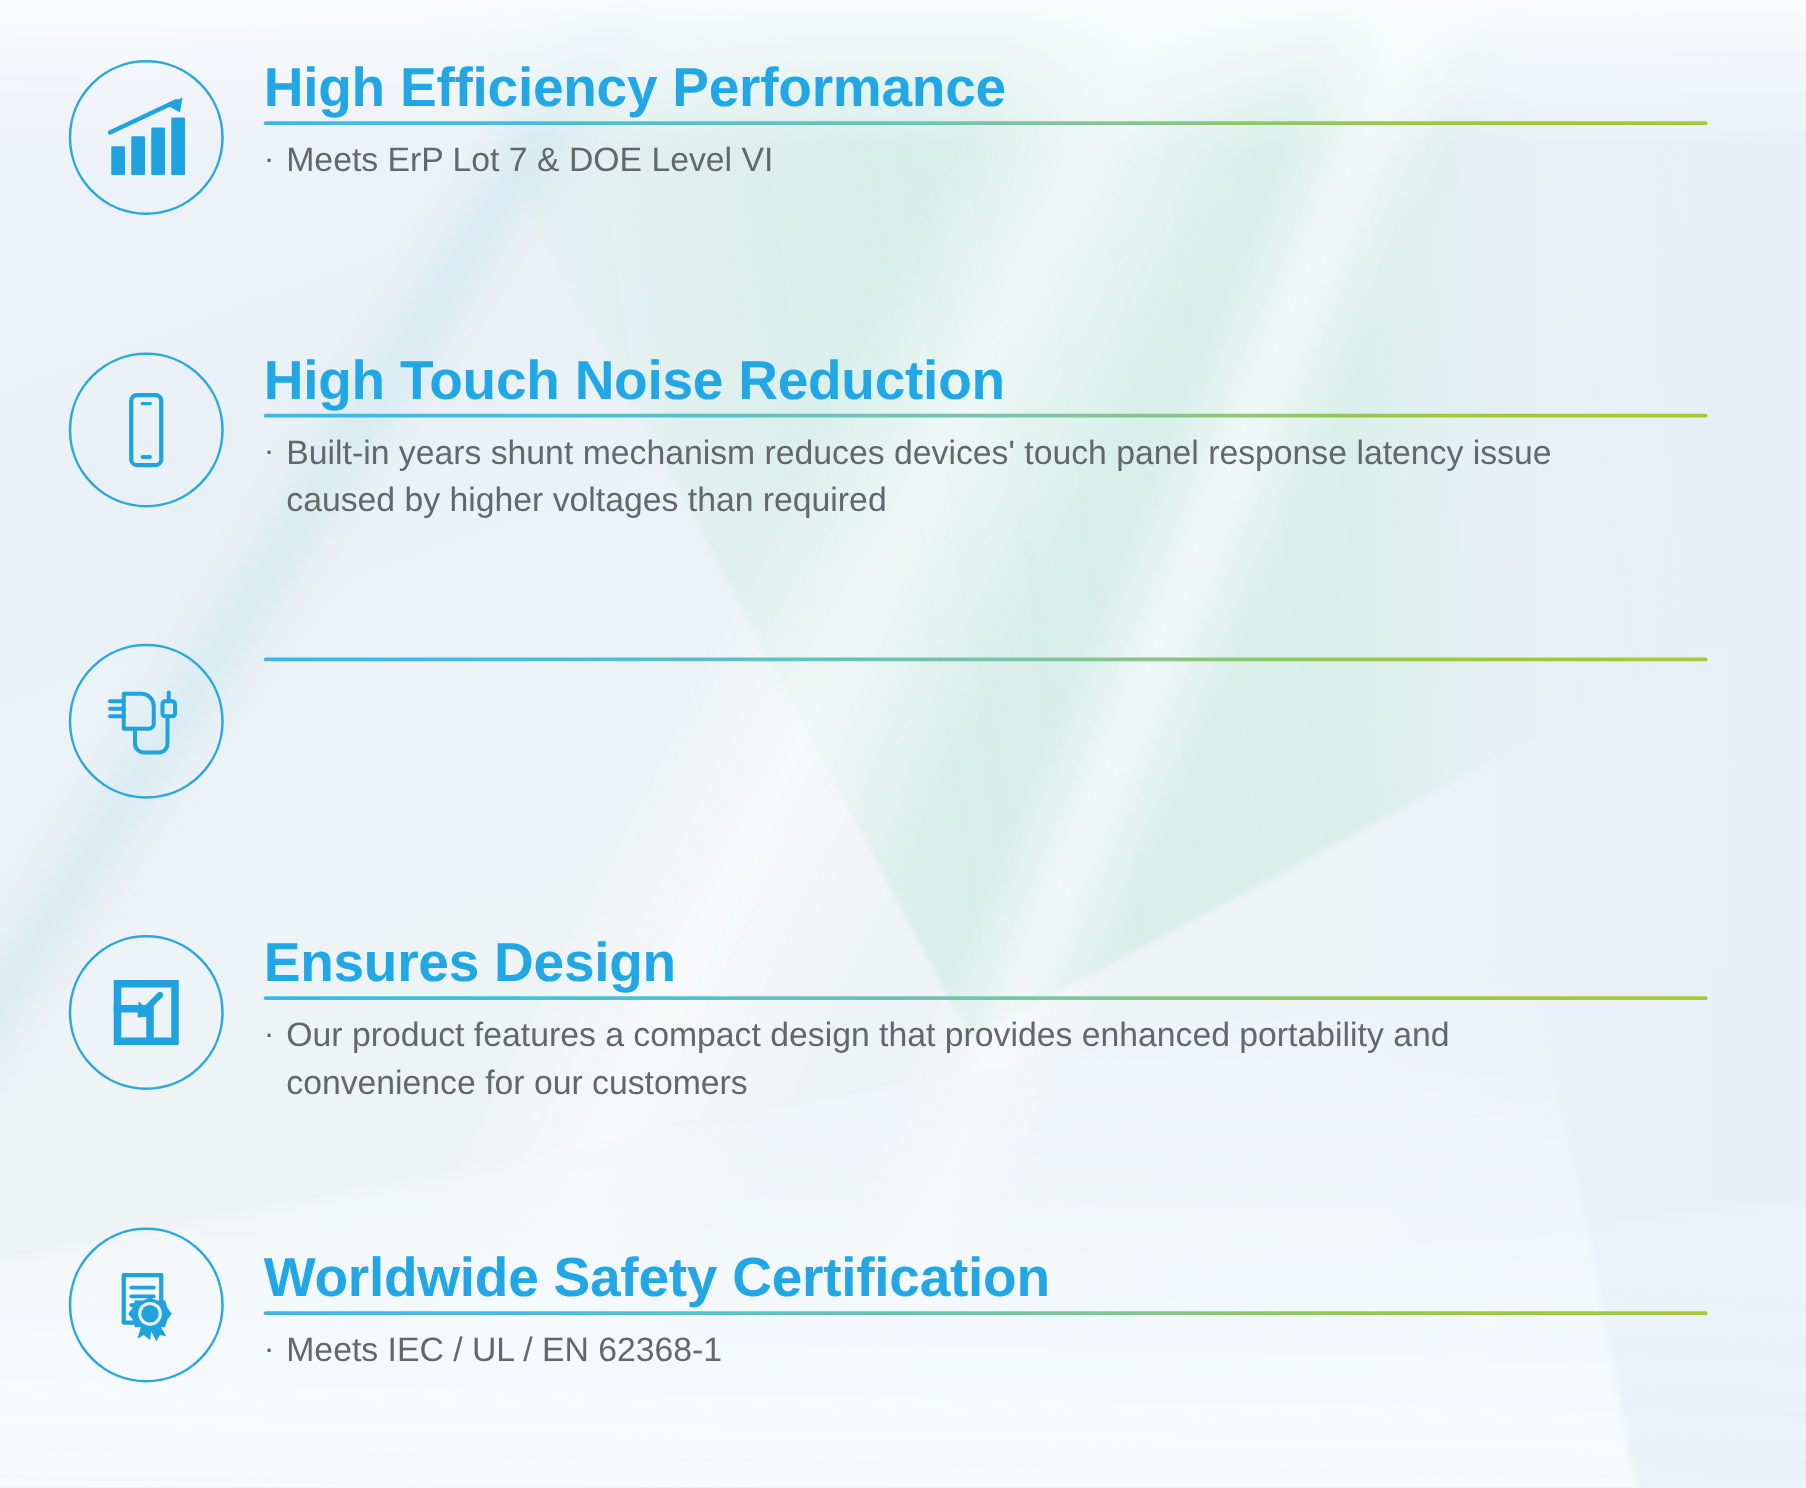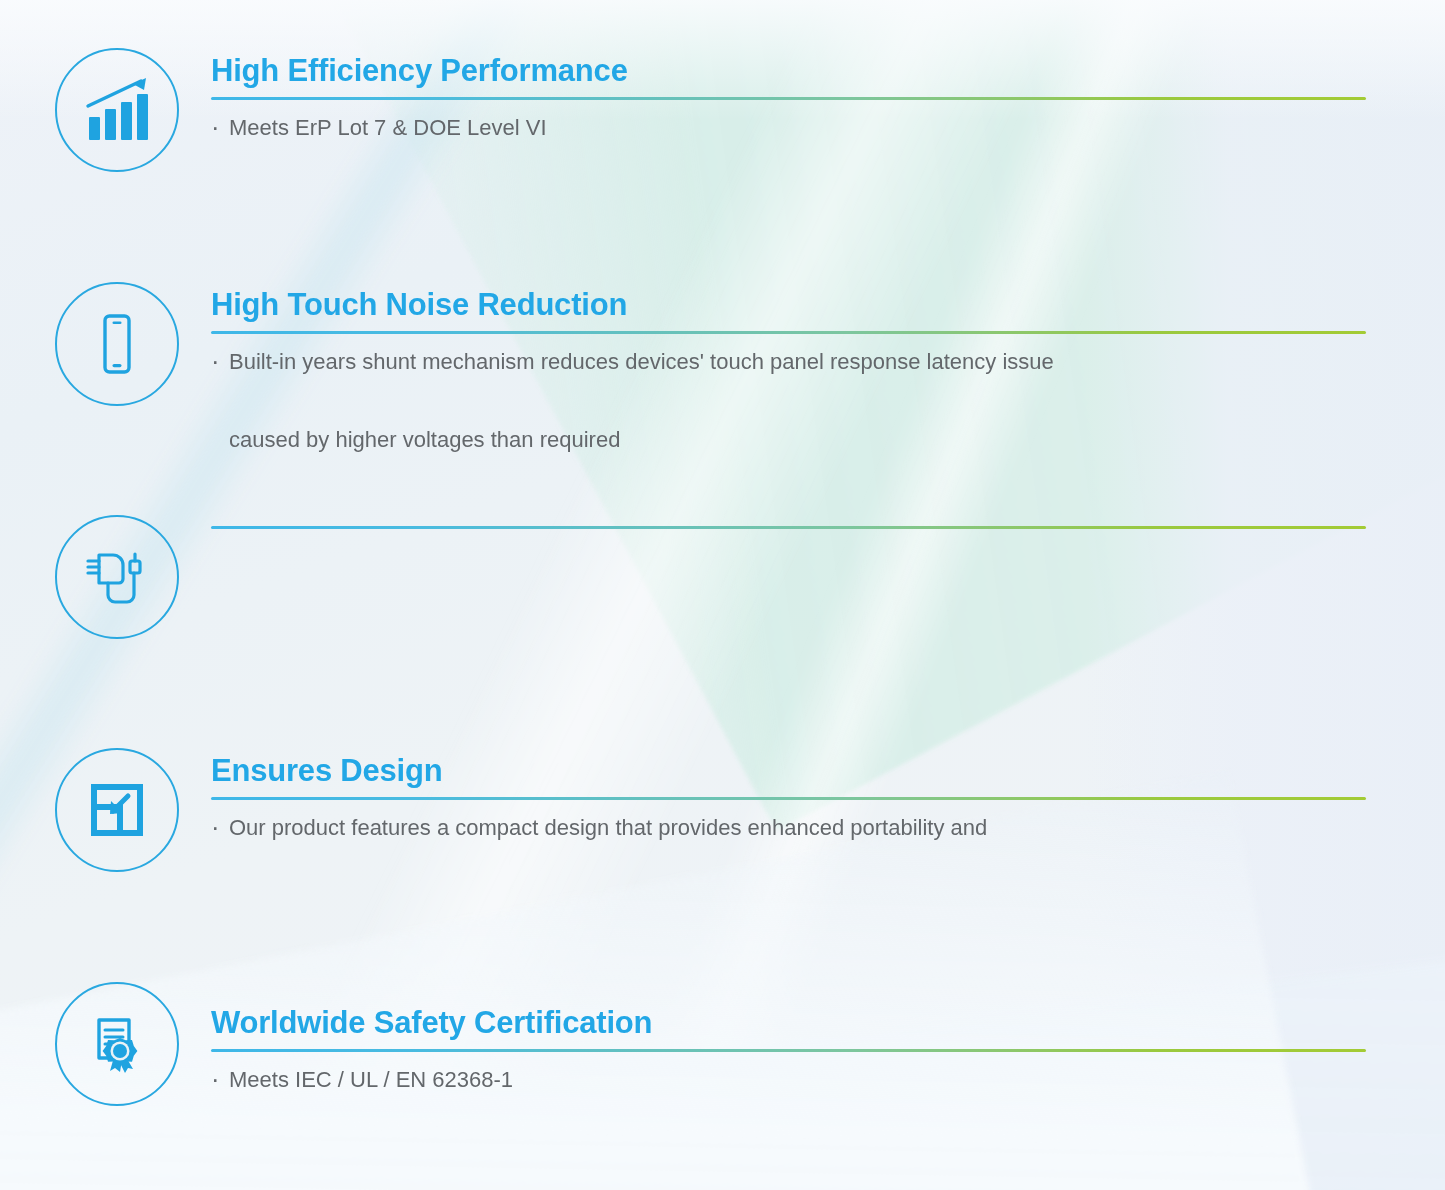--- a/index.html
+++ b/index.html
@@ -128,57 +128,56 @@
   .icon-badge svg { display: block; }
 
   .row-body {
     position: absolute;
     left: 211px;
     width: 1155px;
   }
   .feature-title {
     color: #22a7e6;
     font-weight: bold;
-    font-size: 31px;
+    font-size: 44px;
     letter-spacing: -0.2px;
     line-height: 38px;
     margin: 0;
     white-space: nowrap;
   }
   .divider {
     height: 2.5px;
     width: 100%;
     margin-top: 7px;
     background: linear-gradient(90deg, #3eb7e8 0%, #49bbe0 18%, #7cc69f 55%, #9ac93e 82%, #a3cb35 100%);
     border-radius: 2px;
   }
   .bullets {
     margin: 0;
     padding: 0;
     list-style: none;
   }
   .bullet {
     color: #63676b;
-    font-size: 22px;
+    font-size: 27px;
     line-height: 38px;
     padding-left: 18px;
     position: relative;
     white-space: pre-wrap;
   }
   .bullet::before {
     content: "·";
     position: absolute;
     left: 0;
     top: -1px;
     color: #63676b;
     font-size: 25.5px;
   }
   .bullet.cont {
     padding-left: 18px;
-    margin-top: 40px;
   }
   .bullet.cont::before { content: ""; }
   .bullets-wrap { margin-top: 9px; }
 </style>
 </head>
 <body>
 
 <div id="page">
 
   <div class="bg-layer bg-mint"></div>
@@ -269,20 +268,21 @@
             <line x1="46" y1="21" x2="31" y2="36"></line>
           </g>
           <polygon points="28,39 41,38 29,26" fill="#1fa3e0"></polygon>
         </svg>
       </div>
       <div class="row-body" style="top:4px; width:1155px;">
         <h2 class="feature-title">Ensures Design</h2>
         <div class="divider"></div>
         <ul class="bullets bullets-wrap">
           <li class="bullet">Our product features a compact design that provides enhanced portability and</li>
+          <li class="bullet cont">convenience for our customers</li>
         </ul>
       </div>
     </div>
 
     <div class="feature-row" style="top:982px;">
       <div class="icon-badge" style="top:0;">
         <svg width="72" height="72" viewBox="0 0 72 72" aria-hidden="true">
 
           <path d="M18 12 h30 v38 h-30 z" fill="none" stroke="#1fa3e0" stroke-width="3.4" stroke-linejoin="round"></path>
           <g stroke="#1fa3e0" stroke-width="3" stroke-linecap="round">

